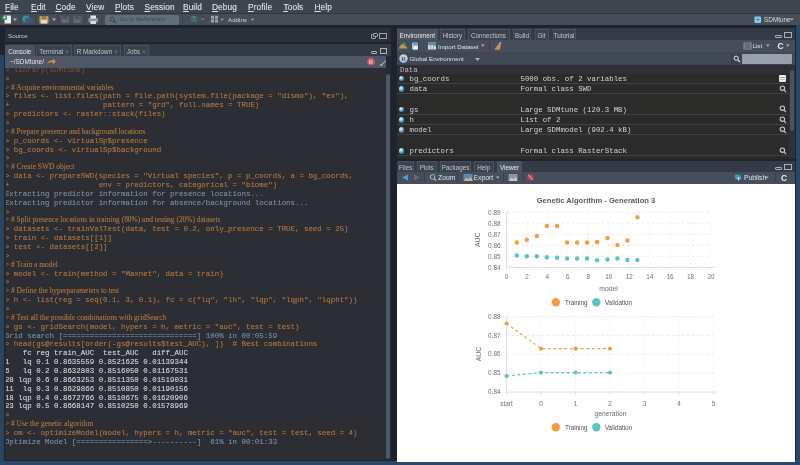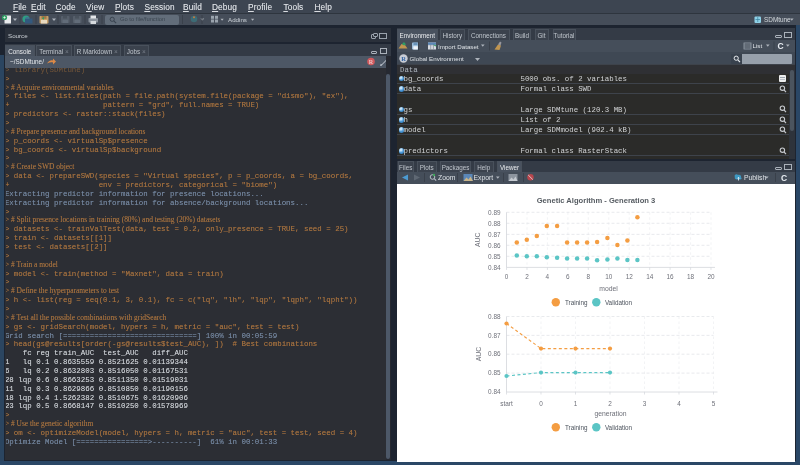--- a/index.html
+++ b/index.html
@@ -30,31 +30,31 @@
   .ct { color:#ccd0d5; text-shadow:0 0 0.35px rgba(204,208,213,0.55); }
   #conscroll { position:absolute; right:0.5px; top:11.5px; width:5px; height:404px; background:#262931; z-index:4; }
   #conthumb { position:absolute; left:0.5px; top:18.5px; width:4px; height:385px; background:#4d5868; border-radius:2px; }
   
   #envpanel { left:396.5px; top:3.5px; width:398px; height:130.5px; background:#2b2b29; }
   #viewpanel { left:396.5px; top:136px; width:398px; height:301px; background:#ffffff; }
   .rtabrow { position:absolute; left:0; top:0; width:100%; height:11.5px; background:#343b46; z-index:3; }
   .rtb { position:absolute; left:0; width:100%; background:#454e5a; }
   
   .erow { position:absolute; left:0; width:398px; height:10.33px; background:#2b2b29; border-bottom:0.7px solid #3e434b; color:#d2d4d6; font-family:"Liberation Mono", monospace; font-size:7.4px; }
-  .erow .nm { position:absolute; left:7px; top:1.1px; }
+  .erow .nm { position:absolute; left:13px; top:1.1px; }
   .erow .vl { position:absolute; left:124px; top:1.1px; }
   .bluedot { position:absolute; left:2px; top:2.2px; width:5.8px; height:5.8px; border-radius:50%; background:radial-gradient(circle at 35% 30%, #c6e3f8 0 18%, #4e9ad8 52%, #1c66a8 100%); }
   .mag { position:absolute; left:382px; top:1px; width:8px; height:8.5px; }
   .sqico { position:absolute; left:382px; top:1.5px; width:7.5px; height:7px; background:#eceded; border-radius:1px; }
 </style>
 </head>
 <body>
 
 <div id="menubar" class="abs">
-  <span style="left:13px"><u>F</u>ile</span>
+  <span style="left:5px"><u>F</u>ile</span>
   <span style="left:31px"><u>E</u>dit</span>
   <span style="left:55.5px"><u>C</u>ode</span>
   <span style="left:86px"><u>V</u>iew</span>
   <span style="left:115px"><u>P</u>lots</span>
   <span style="left:144.5px"><u>S</u>ession</span>
   <span style="left:183px"><u>B</u>uild</span>
   <span style="left:212px"><u>D</u>ebug</span>
   <span style="left:248px"><u>P</u>rofile</span>
   <span style="left:283.5px"><u>T</u>ools</span>
   <span style="left:314.5px"><u>H</u>elp</span>
@@ -189,21 +189,21 @@
 <span class="ci">&gt; </span>
 <span class="cc">&gt; # Test all the possible combinations with gridSearch</span>
 <span class="ci">&gt; gs &lt;- gridSearch(model, hypers = h, metric = "auc", test = test)</span>
 <span class="co">Grid search [==============================] 100% in 00:05:59</span>
 <span class="ci">&gt; head(gs@results[order(-gs@results$test_AUC), ])  # Best combinations</span>
 <span class="ct">    fc reg train_AUC  test_AUC   diff_AUC</span>
 <span class="ct">1   lq 0.1 0.8635559 0.8521625 0.01139344</span>
 <span class="ct">6   lq 0.2 0.8632803 0.8516050 0.01167531</span>
 <span class="ct">28 lqp 0.6 0.8663253 0.8511350 0.01519031</span>
 <span class="ct">11  lq 0.3 0.8629866 0.8510850 0.01190156</span>
-<span class="ct">18 lqp 0.4 1.5262382 0.8510675 0.01620906</span>
+<span class="ct">18 lqp 0.4 0.8672766 0.8510675 0.01620906</span>
 <span class="ct">23 lqp 0.5 0.8668147 0.8510250 0.01578969</span>
 <span class="ci">&gt; </span>
 <span class="cc">&gt; # Use the genetic algorithm</span>
 <span class="ci">&gt; om &lt;- optimizeModel(model, hypers = h, metric = "auc", test = test, seed = 4)</span>
 <span class="co">Optimize Model [================&gt;----------]  61% in 00:01:33</span>
 <span class="ci">▏</span></pre>
     </div>
     <div id="conscroll">
         <div id="conthumb"></div>
       </div>

